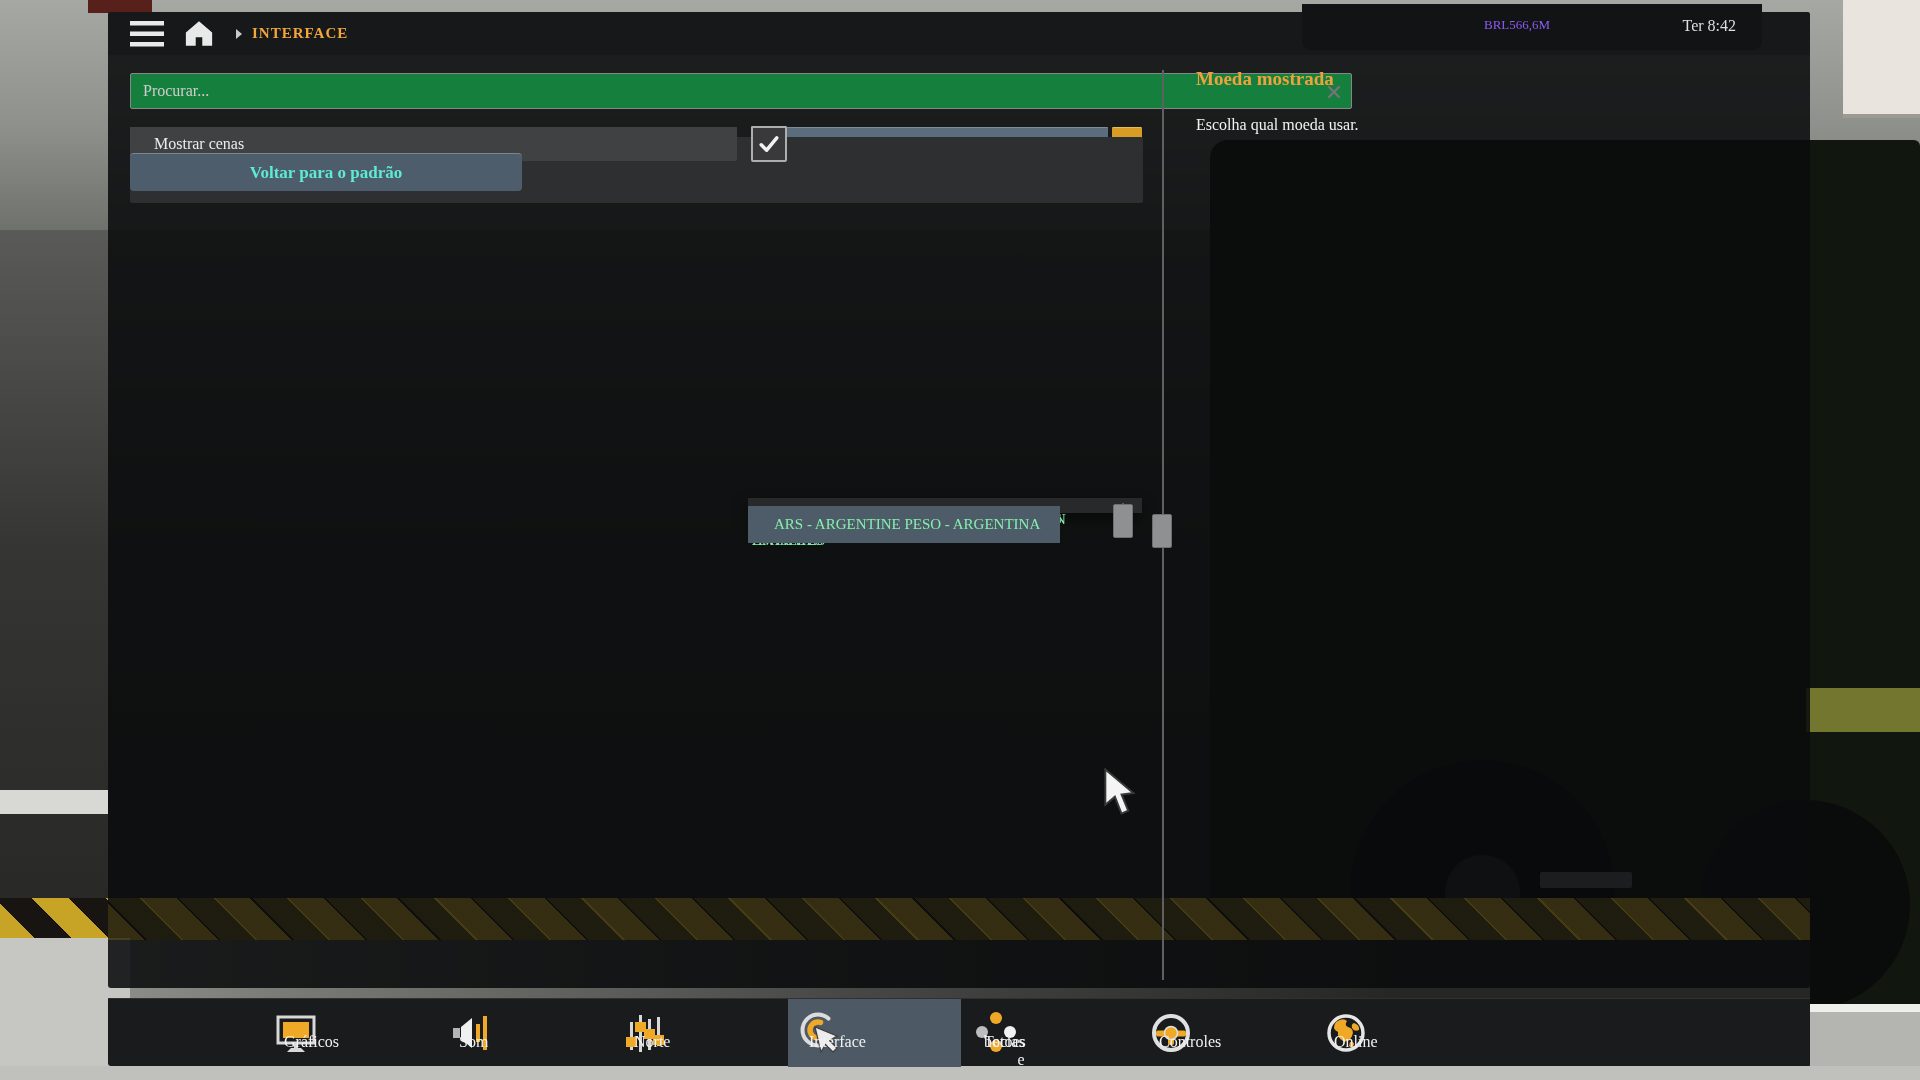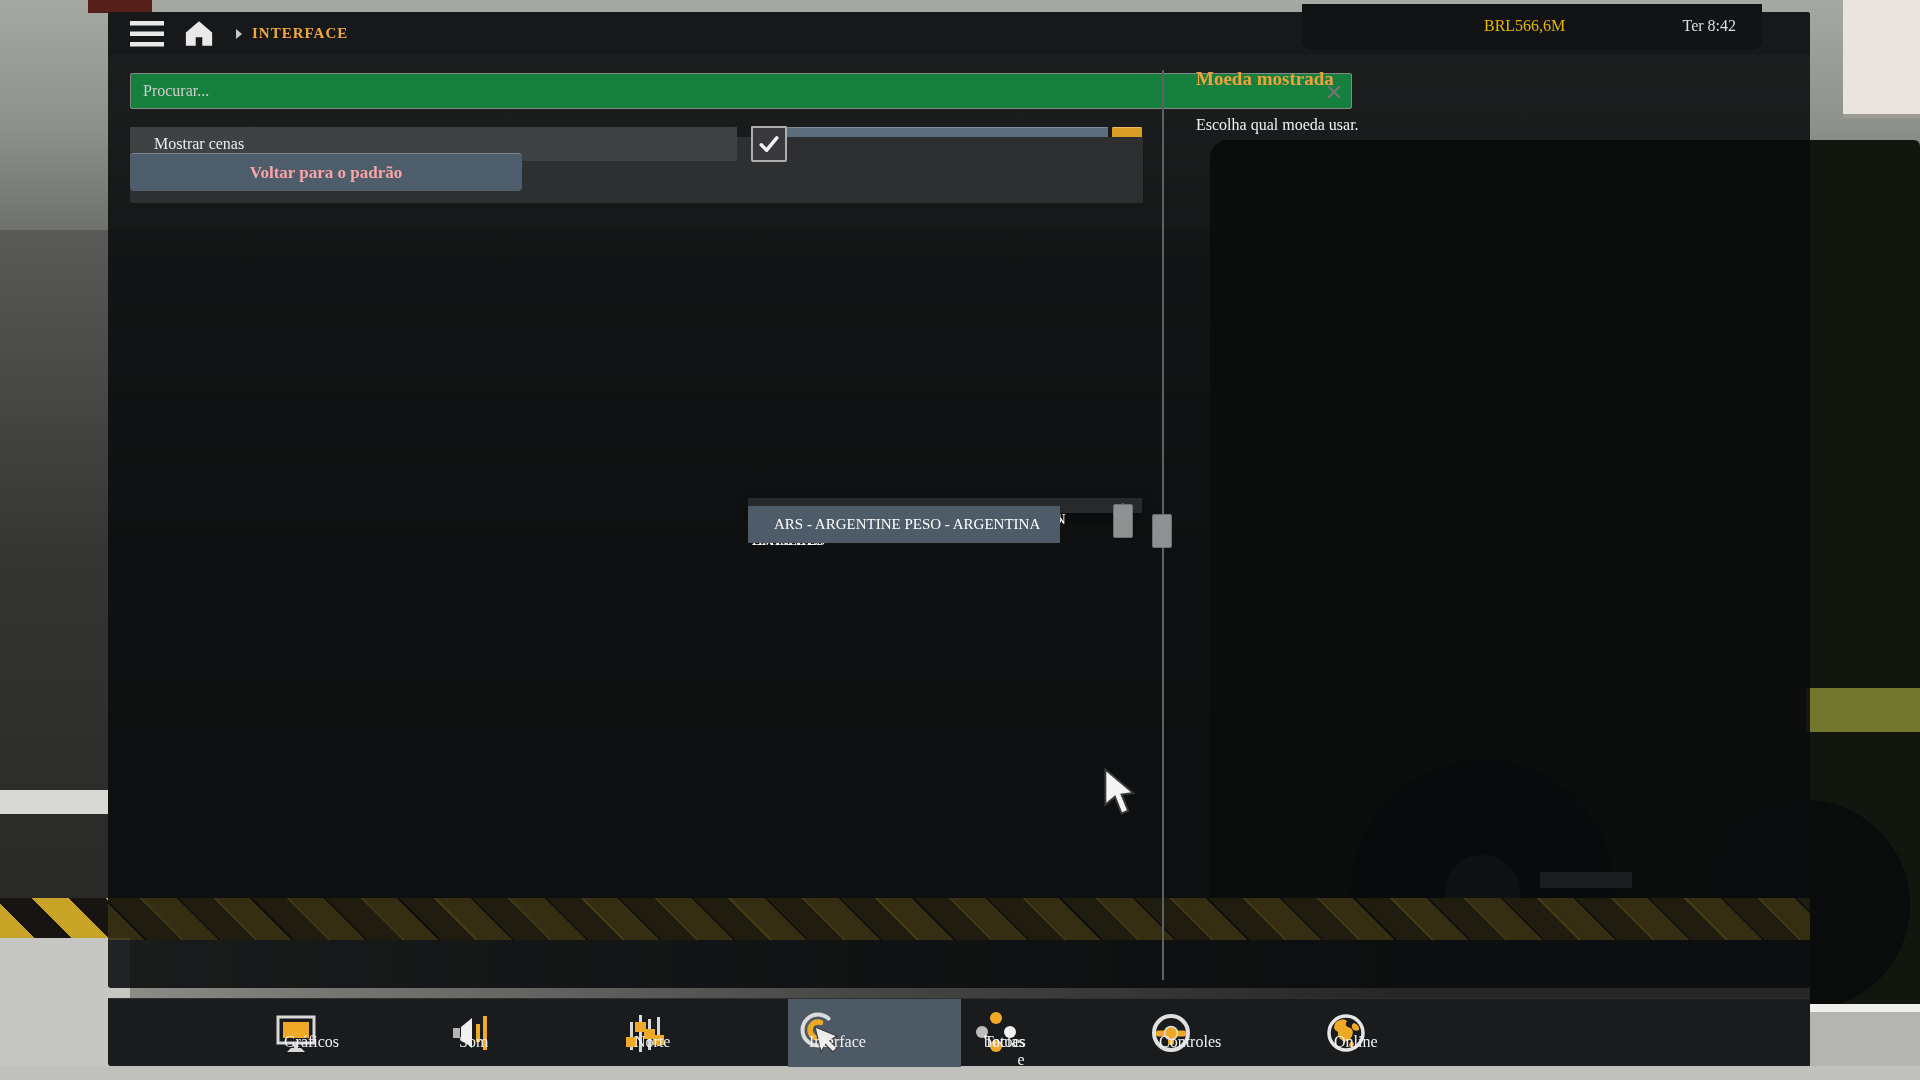--- a/index.html
+++ b/index.html
@@ -38,21 +38,21 @@
     background:repeating-linear-gradient(45deg,#c7a426 0 26px,#171411 26px 52px);}
 
   
   .topbar{left:108px;top:12px;width:1702px;height:43px;background:#17181a;border-radius:3px 3px 0 0;}
   .tb-burger{left:22px;top:9px;width:34px;height:26px;}
   .tb-home{left:76px;top:7px;width:30px;height:29px;}
   .tb-arrow{left:127px;top:16px;width:8px;height:12px;}
   .tb-crumb{left:144px;top:13px;color:#f2a63b;font-size:15px;font-weight:bold;letter-spacing:1px;}
 
   .infobar{left:1302px;top:4px;width:460px;height:46px;background:#121314;border-radius:0 0 9px 9px;}
-  .ib-money{left:182px;top:13px;color:#eab308;font-size:16px;}
+  .ib-money{left:182px;top:13px;color:#8b5cf6;font-size:13px;}
   .ib-time{right:26px;top:13px;color:#dfdfe1;font-size:16px;}
 
   
   .search{left:130px;top:73px;width:1222px;height:36px;background:#15803d;border:1px solid #85878a;border-radius:2px;}
   .search input{position:absolute;left:0;top:0;width:100%;height:100%;background:transparent;border:none;outline:none;
     color:#d9d9d9;font-size:16px;padding-left:12px;font-family:inherit;}
   .search input::placeholder{color:#cdcdcd;opacity:1;}
   .search .x{left:auto;right:9px;top:10px;width:16px;height:16px;}
 
   
@@ -71,25 +71,25 @@
   .r-cb{left:621px;top:-1px;width:36px;height:36px;background:#39393b;border:2px solid #aeaeae;border-radius:2px;}
   .r-cb svg{position:absolute;left:2px;top:2px;width:28px;height:28px;}
   .srow--sliver{height:8px;margin-bottom:7px;}
   .srow--sliver .r-lbl,.srow--sliver .r-val,.srow--sliver .r-chev{height:8px;border-top:none;}
   .section{height:42px;margin:34px 0 17px 0;width:1013px;background:#2e2f31;border-radius:2px;
     color:#e7a93c;font-size:15px;font-weight:bold;letter-spacing:.5px;line-height:42px;padding-left:25px;}
   .section--others{margin:10px 0 16px 0;}
   .dashed-sep{height:0;border-top:2px dashed #717274;margin:20px 0 0 110px;width:903px;}
   .btn-wrap{position:relative;height:38px;margin-top:26px;text-align:center;}
   .reset-btn{position:relative;display:inline-block;width:392px;height:38px;background:#4e5d6b;border-radius:4px;
-    border-top:1px solid rgba(255,255,255,.25);color:#fca5a5;font-size:17px;font-weight:bold;line-height:37px;text-align:center;}
+    border-top:1px solid rgba(255,255,255,.25);color:#5eead4;font-size:17px;font-weight:bold;line-height:37px;text-align:center;}
 
   
   .dd-list{left:748px;top:498px;width:394px;background:#28292b;padding:3px 0 12px 0;box-shadow:0 6px 14px rgba(0,0,0,.5);}
-  .dd-item{position:relative;color:#ffffff;font-size:15px;line-height:21px;
+  .dd-item{position:relative;color:#86efac;font-size:15px;line-height:21px;
     padding:8px 44px 8px 4px;text-indent:22px;}
   .dd-item--hi{background:#4d5c68;margin-top:5px;padding-right:20px;}
   .dd-track{left:374px;top:5px;width:2px;height:calc(100% - 14px);background:#5c5d5e;}
   .dd-thumb{left:365px;top:6px;width:20px;height:34px;background:#8f9091;border:1px solid #6e6f70;border-radius:2px;}
 
   
   .main-track{left:1162px;top:70px;width:2px;height:910px;background:#5f6061;}
   .main-thumb{left:1152px;top:514px;width:20px;height:34px;background:#8f9091;border:1px solid #6e6f70;border-radius:2px;}
 
   

